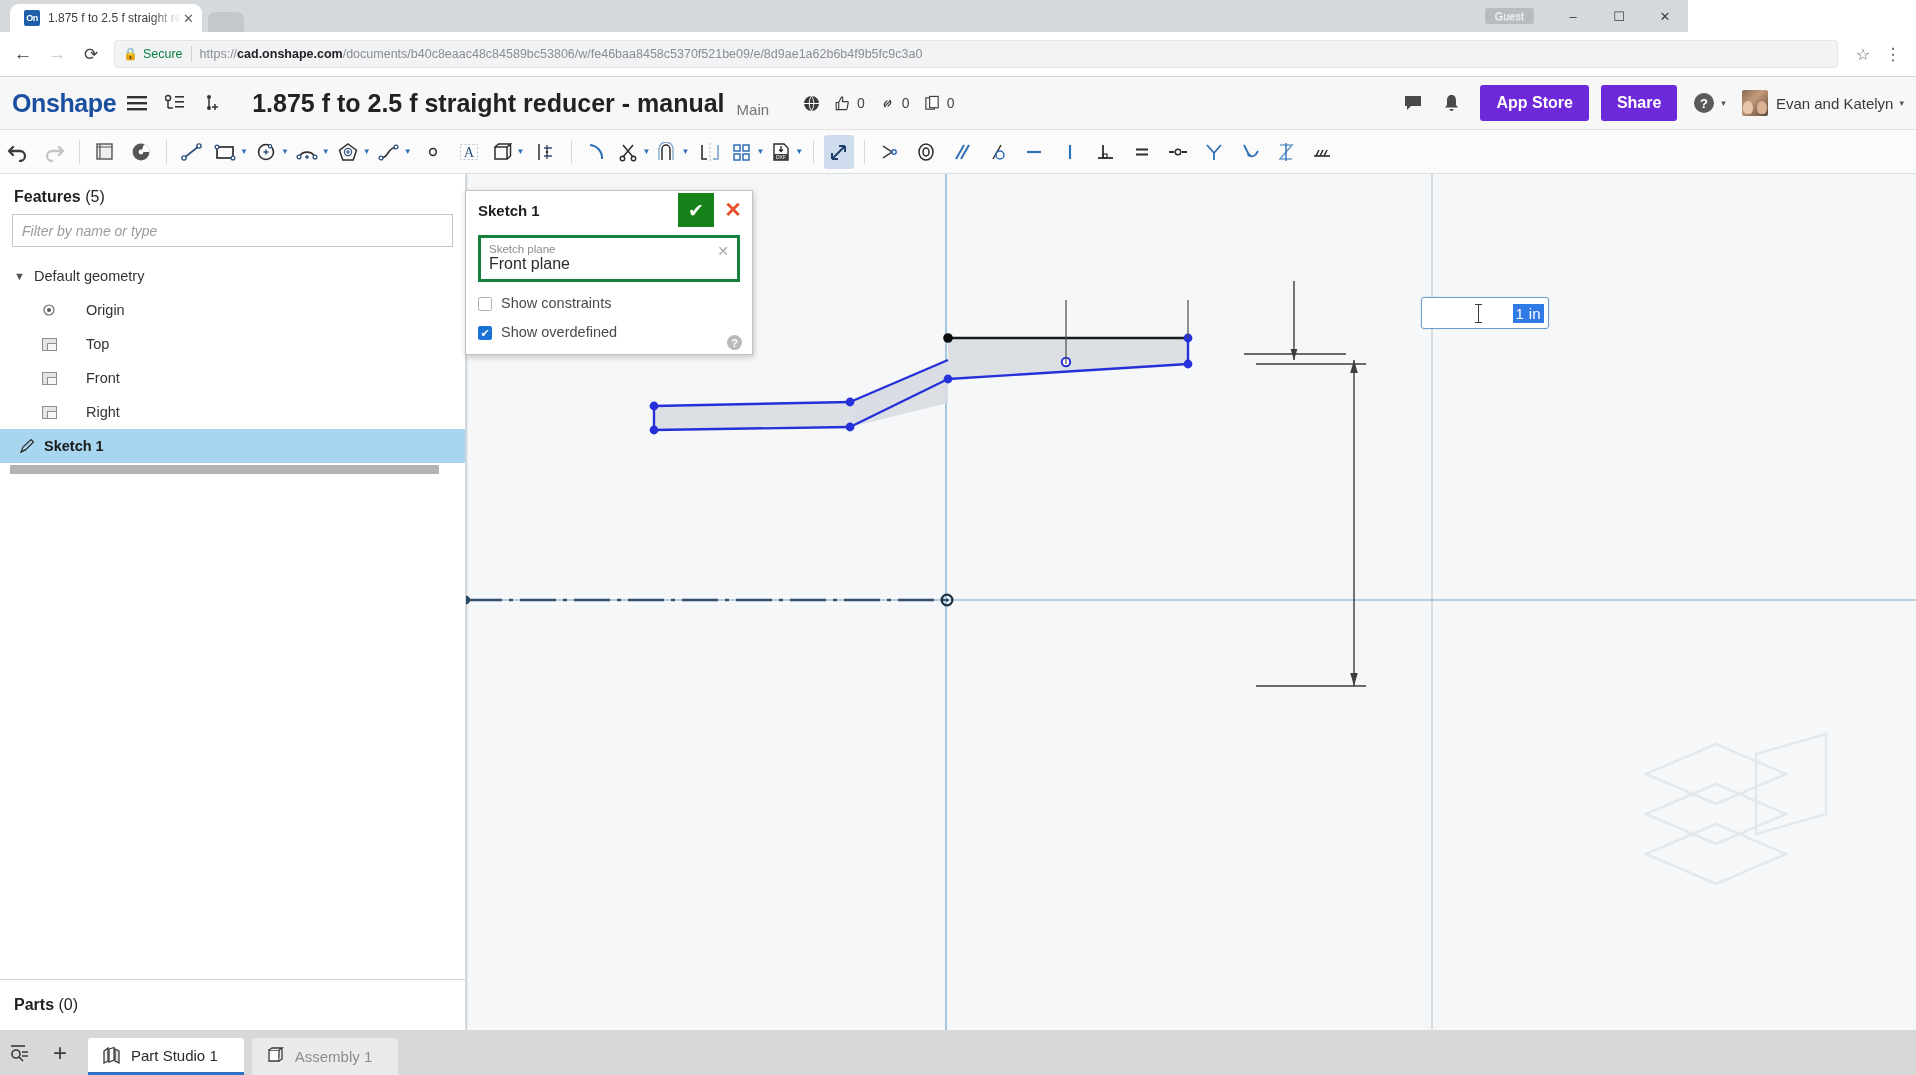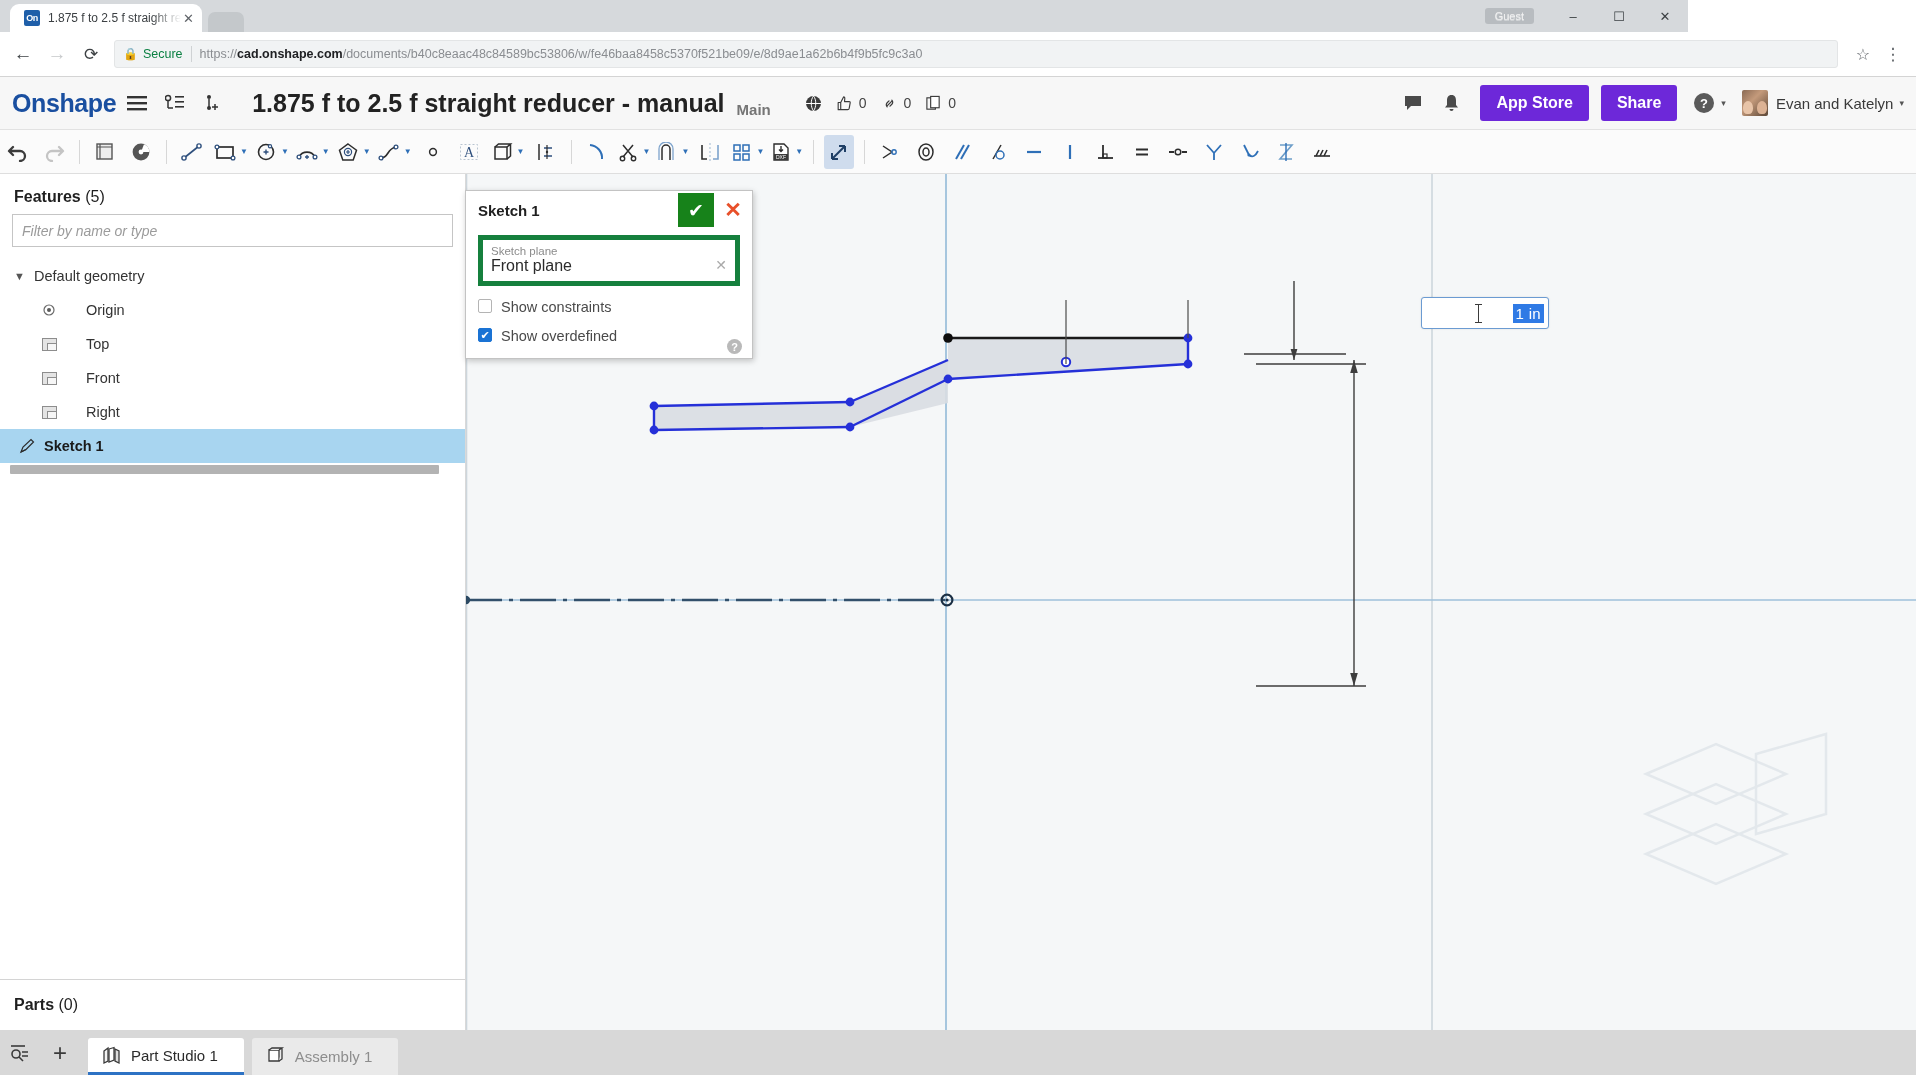--- a/index.html
+++ b/index.html
@@ -75,21 +75,21 @@
     background: #f7f7f7; display: flex; align-items: center;
     border-bottom: 1px solid #e2e2e2;
   }
   .os-logo {
     font-size: 25px; font-weight: bold; color: #1a4fa0; margin-left: 12px;
     letter-spacing: -0.4px;
   }
   .hdr-ico { width: 34px; height: 34px; display: flex; align-items: center; justify-content: center;
     color: #333; margin-left: 4px; }
   .doc-title { font-size: 25px; font-weight: bold; color: #222; margin-left: 22px; white-space: nowrap; }
-  .branch { font-size: 15px; color: #757575; margin-left: 12px; align-self: flex-end; margin-bottom: 11px; font-weight: bold; }
+  .branch { font-size: 15px; color: #757575; margin-left: 12px; align-self: flex-end; margin-bottom: 11px; }
   .hdr-stats { display: flex; align-items: center; margin-left: 34px; }
   .stat { display: flex; align-items: center; margin-right: 14px; color: #3c3c3c; }
   .stat .num { font-size: 14px; margin-left: 6px; color: #444; }
   .hdr-spacer { flex: 1; }
   .hdr-right { display: flex; align-items: center; padding-right: 12px; }
   .btn-blue {
     background: #6d28d9; color: #fff; font-size: 16px; font-weight: bold;
     padding: 9px 16px; border-radius: 3px; margin-left: 12px; white-space: nowrap;
   }
   .help-wrap { display: flex; align-items: center; margin-left: 16px; }
@@ -173,28 +173,28 @@
   .skd-ok {
     width: 36px; height: 34px; background: #17821a; color: #fff;
     display: flex; align-items: center; justify-content: center; font-size: 19px;
   }
   .skd-cancel {
     width: 38px; height: 34px; color: #e8502a;
     display: flex; align-items: center; justify-content: center; font-size: 21px; font-weight: bold;
   }
   .skd-body { padding: 6px 12px 14px 12px; position: relative; }
   .field-box {
-    border: 5px solid #15803d; background: #fff; padding: 5px 8px 6px 8px;
-    display: flex; align-items: flex-end;
+    border: 3px solid #15803d; background: #fff; padding: 5px 8px 6px 8px;
+    display: flex; 
   }
   .field-inner { flex: 1; }
   .field-lbl { font-size: 11.5px; color: #8c8c8c; }
   .field-val { font-size: 16px; color: #2b2b2b; margin-top: 0; }
   .field-x { font-size: 14px; color: #a9a9a9; padding-bottom: 2px; }
-  .chk-row { display: flex; align-items: flex-start; margin-top: 13px; font-size: 14.5px; color: #4a4a4a; }
+  .chk-row { display: flex; align-items: flex-end; margin-top: 13px; font-size: 14.5px; color: #4a4a4a; }
   .chkbox {
     width: 14px; height: 14px; border: 1.4px solid #b4b4b4; background: #fff;
     margin-right: 9px; border-radius: 2px; flex: 0 0 14px;
   }
   .chkbox.on {
     background: #1a73d4; border-color: #1a73d4; color: #fff;
     font-size: 11px; display: flex; align-items: center; justify-content: center; line-height: 1;
   }
   .skd-help {
     position: absolute; right: 10px; bottom: 4px; width: 15px; height: 15px;

